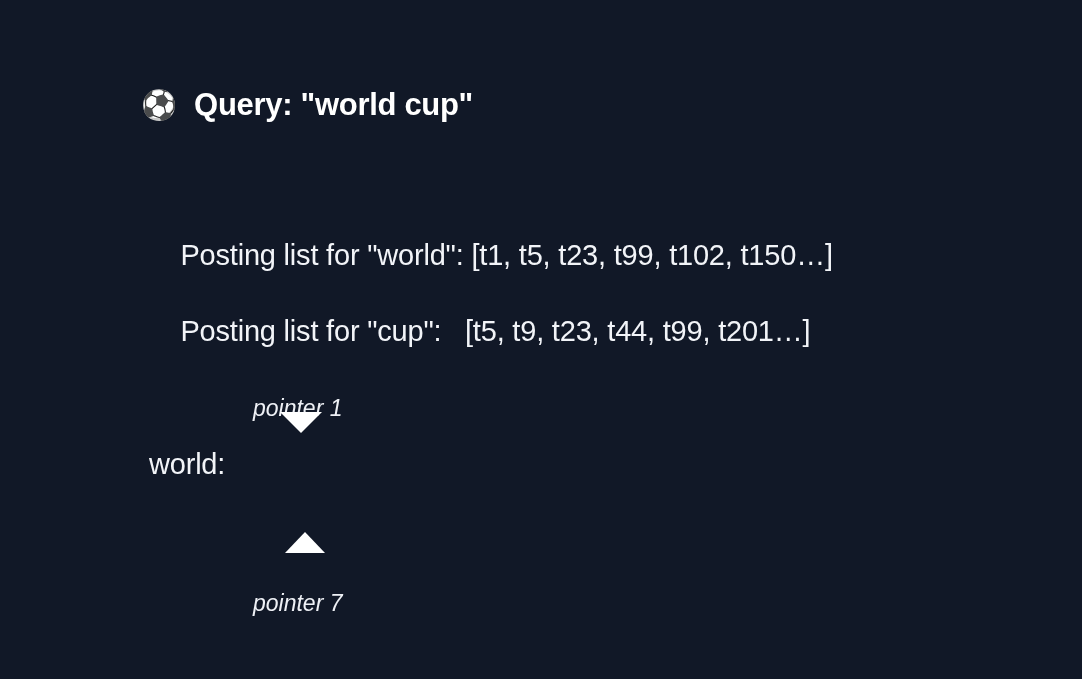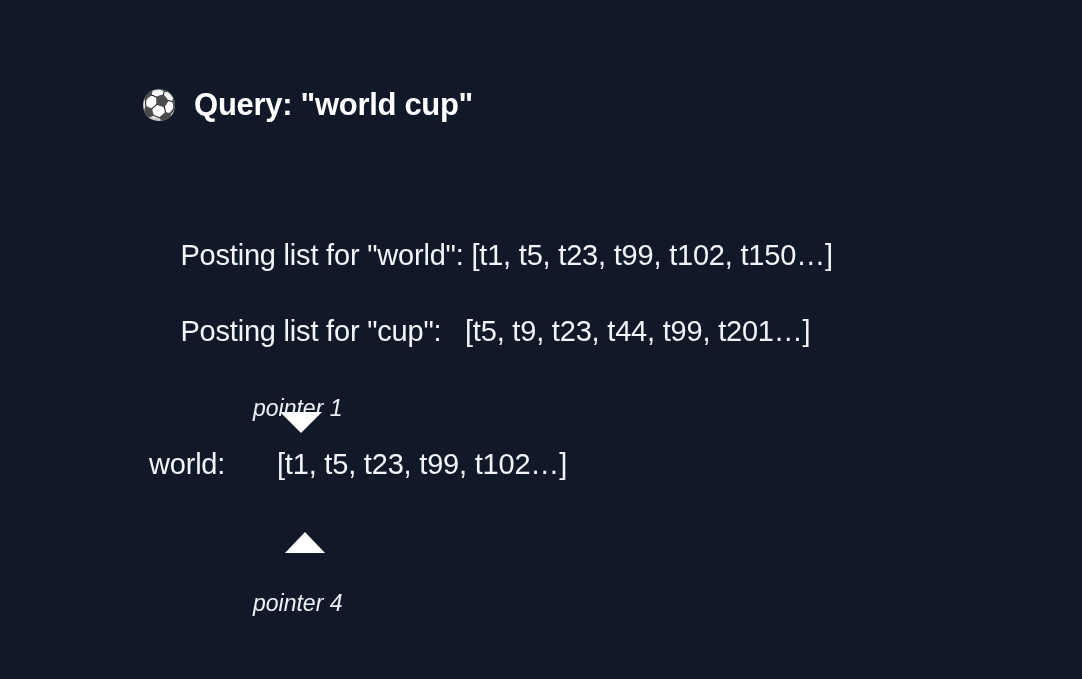--- a/index.html
+++ b/index.html
@@ -101,20 +101,21 @@
     left: 149px;
     top: 444px;
     font-size: 29px;
     line-height: 40px;
     color: #f2f4f8;
     letter-spacing: -0.2px;
   }
   .merge-row {
     display: flex;
     white-space: pre;
+    gap: 44px;
   }
   .merge-term {
     display: inline-block;
     width: 128px;
   }
   .merge-list {
     display: inline-block;
   }
 </style>
 </head>
@@ -134,24 +135,24 @@
   <div class="posting-line l2">
     <span class="posting-label">Posting list for "cup":</span><span>   </span><span class="posting-list">[t5, t9, t23, t44, t99, t201…]</span>
   </div>
 
   <div class="pointer-label p1">pointer 1</div>
 
   <div class="tri tri-down"></div>
 
   <div class="merge-rows">
     <div class="merge-row">
-      <span class="merge-term">world:</span><span class="merge-list">[t1, t5, t23, t99, t102…]</span>
+      <span class="merge-term">world:</span>
     </div>
     <div class="merge-row">
       
     </div>
   </div>
 
   <div class="tri tri-up"></div>
 
-  <div class="pointer-label p2">pointer 4</div>
+  <div class="pointer-label p2">pointer 7</div>
 
 </div>
 
 </body></html>

